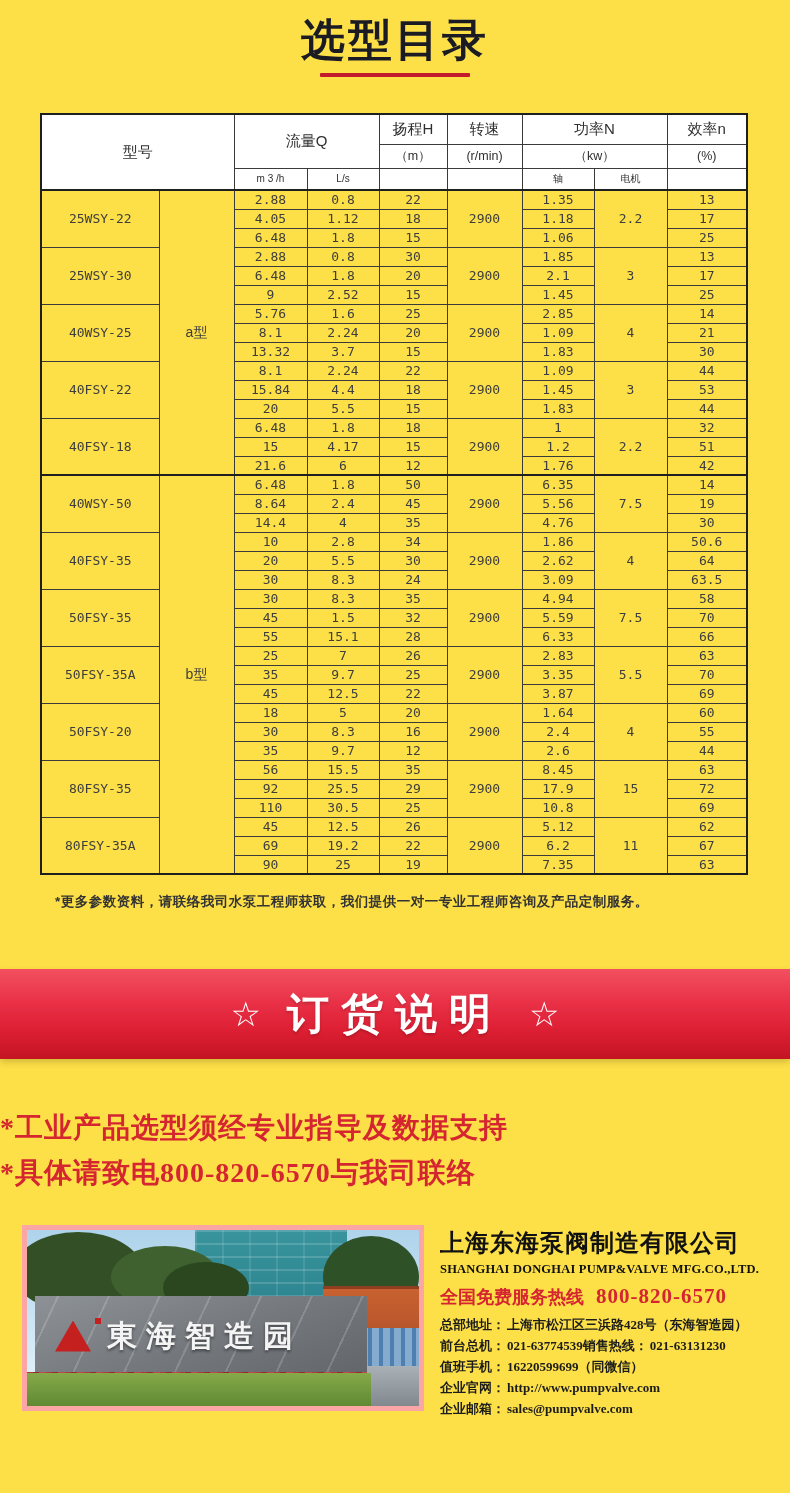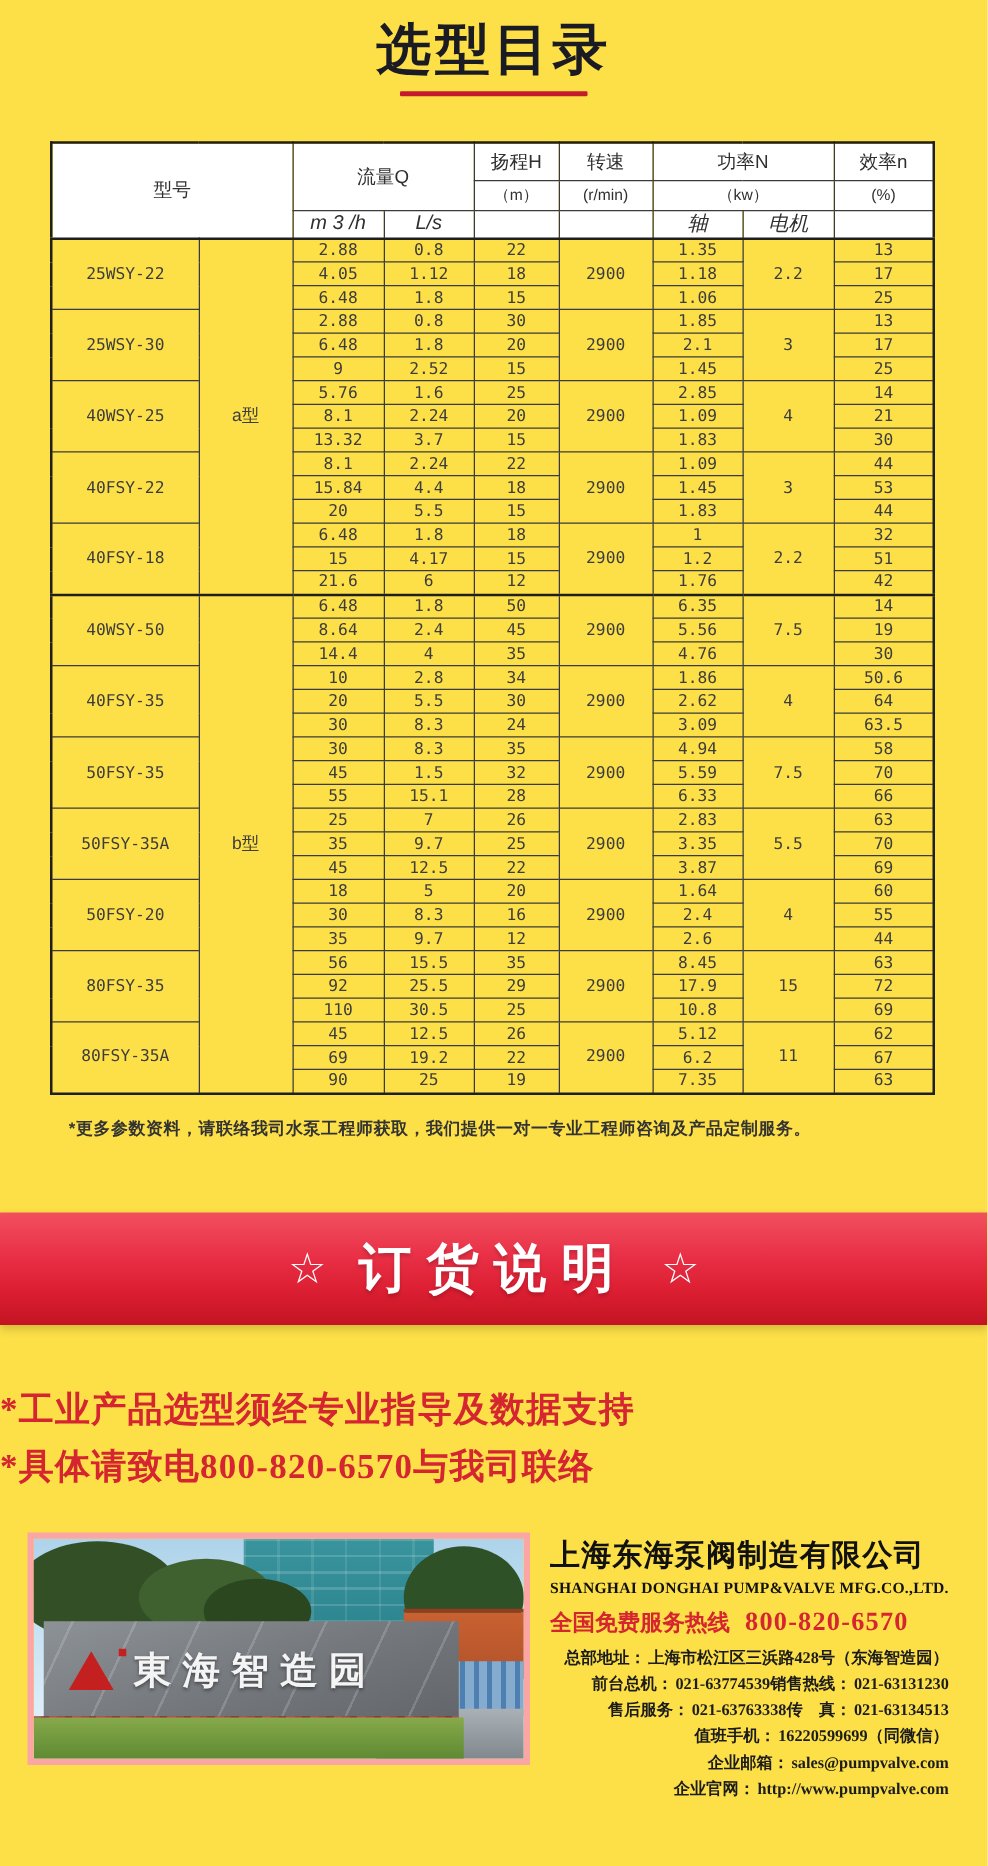--- a/index.html
+++ b/index.html
@@ -12,21 +12,21 @@
   .title-underline { width:150px; height:4px; background:#c41a2e; margin:7px auto 0; border-radius:1px; }
 
   
   .table-wrap { margin:36px auto 0; width:710px; }
   table.spec { border-collapse:collapse; table-layout:fixed; width:706px; border:2px solid #1f1f1f; }
   table.spec th, table.spec td { border:1px solid #3a3a3a; text-align:center; vertical-align:middle; color:#3d3d3d; overflow:hidden; white-space:nowrap; }
   table.spec thead th { font-weight:400; color:#2f2f2f; font-size:15px; background:#fff; }
   table.spec thead tr.units th, table.spec thead tr.subs th { font-size:12.5px; }
   table.spec thead tr:first-child th { height:30px; }
   table.spec thead tr.units th { height:24px; }
-  table.spec thead tr.subs th { height:22px; font-size:16px;font-style:italic; }
+  table.spec thead tr.subs th { height:22px; font-size:10px; }
   table.spec thead { border-bottom:2px solid #1f1f1f; }
   table.spec td { height:19px; font-family:"DejaVu Sans Mono", monospace; font-size:13px; padding:0 2px; }
   table.spec td.model { font-size:13px; letter-spacing:0; }
   table.spec td.type { font-family:"Liberation Sans", sans-serif; font-size:14px; }
   table.spec tr.group-start td { border-top:2px solid #1f1f1f; }
 
   
   .note { margin:18px 0 0 55px; font-size:13.5px; color:#333; letter-spacing:0.5px;font-weight:bold; }
 
   
@@ -74,21 +74,21 @@
   .grass { position:absolute; left:0; bottom:0; width:344px; height:33px; background:linear-gradient(180deg,#86a94a,#5f8a33); }
 
   
   .info { padding-top:2px; font-family:"Liberation Serif", serif; }
   .company-cn { font-family:"Liberation Sans", sans-serif; font-size:24px; font-weight:800; color:#111; letter-spacing:1px; white-space:nowrap; }
   .company-en { margin-top:3px; font-size:12.5px; font-weight:700; color:#111; letter-spacing:0.2px; white-space:nowrap; }
   .hotline { margin-top:7px; white-space:nowrap; }
   .hotline-label { font-size:18px; font-weight:700; color:#d42530; }
   .hotline-number { font-size:21px; font-weight:700; color:#d42530; letter-spacing:1px; margin-left:8px; }
   .contact-lines { margin-top:5px; }
-  .contact-line { font-size:13px; font-weight:700; color:#1c1c1c; line-height:21px; white-space:nowrap;text-align:right; }
+  .contact-line { font-size:13px; font-weight:700; color:#1c1c1c; line-height:21px; white-space:nowrap; }
   .contact-line .c-label { color:#1c1c1c; }
   .contact-line .c-label + .c-value { margin-left:2px; }
   .contact-line .c-label:nth-of-type(2) { margin-left:13px; }
 </style>
 </head>
 <body>
 
 <div class="page">
 
   <div class="title-sec">
@@ -466,22 +466,21 @@
     <div class="info">
       <div class="company-cn">上海东海泵阀制造有限公司</div>
       <div class="company-en">SHANGHAI DONGHAI PUMP&amp;VALVE MFG.CO.,LTD.</div>
       <div class="hotline">
         <span class="hotline-label">全国免费服务热线</span>
         <span class="hotline-number">800-820-6570</span>
       </div>
       <div class="contact-lines">
           <div class="contact-line"><span class="c-label">总部地址：</span><span class="c-value">上海市松江区三浜路428号（东海智造园）</span></div>
           <div class="contact-line"><span class="c-label">前台总机：</span><span class="c-value">021-63774539</span><span class="c-label">销售热线：</span><span class="c-value">021-63131230</span></div>
-          <div class="contact-line"><span class="c-label">售后服务：</span><span class="c-value">021-63763338</span><span class="c-label">传　真：</span><span class="c-value">021-63134513</span></div>
           <div class="contact-line"><span class="c-label">值班手机：</span><span class="c-value">16220599699（同微信）</span></div>
+          <div class="contact-line"><span class="c-label">企业官网：</span><span class="c-value">http://www.pumpvalve.com</span></div>
           <div class="contact-line"><span class="c-label">企业邮箱：</span><span class="c-value">sales@pumpvalve.com</span></div>
-          <div class="contact-line"><span class="c-label">企业官网：</span><span class="c-value">http://www.pumpvalve.com</span></div>
         </div>
     </div>
 
   </div>
 
 </div>
 
 </body></html>

